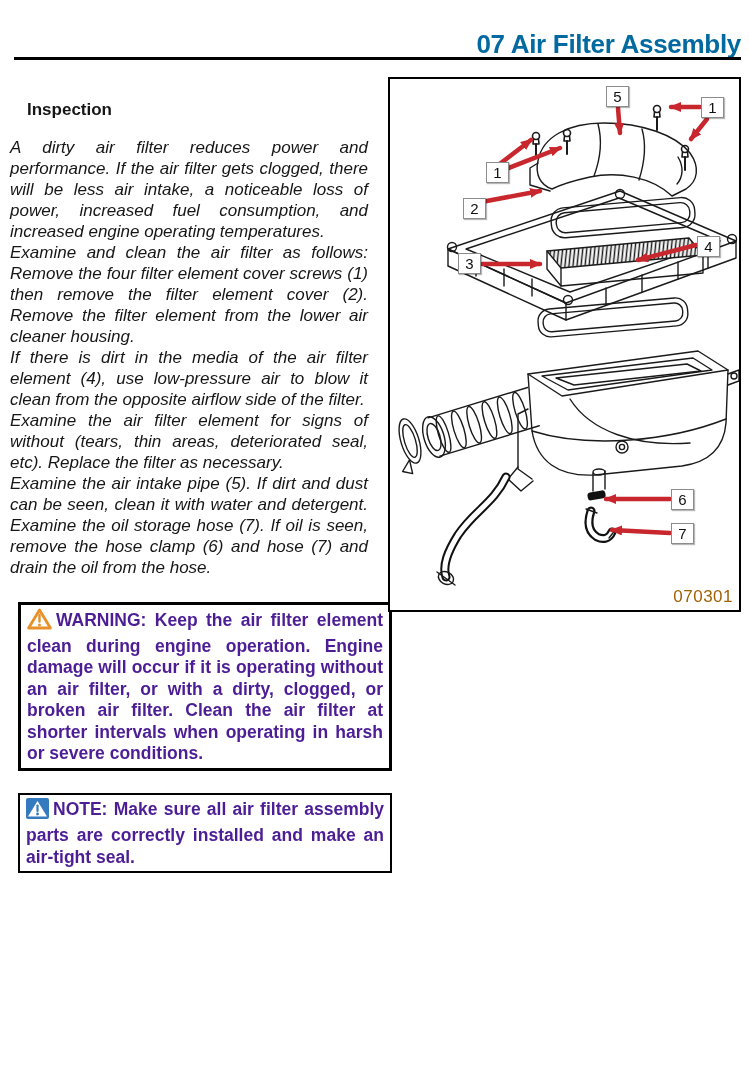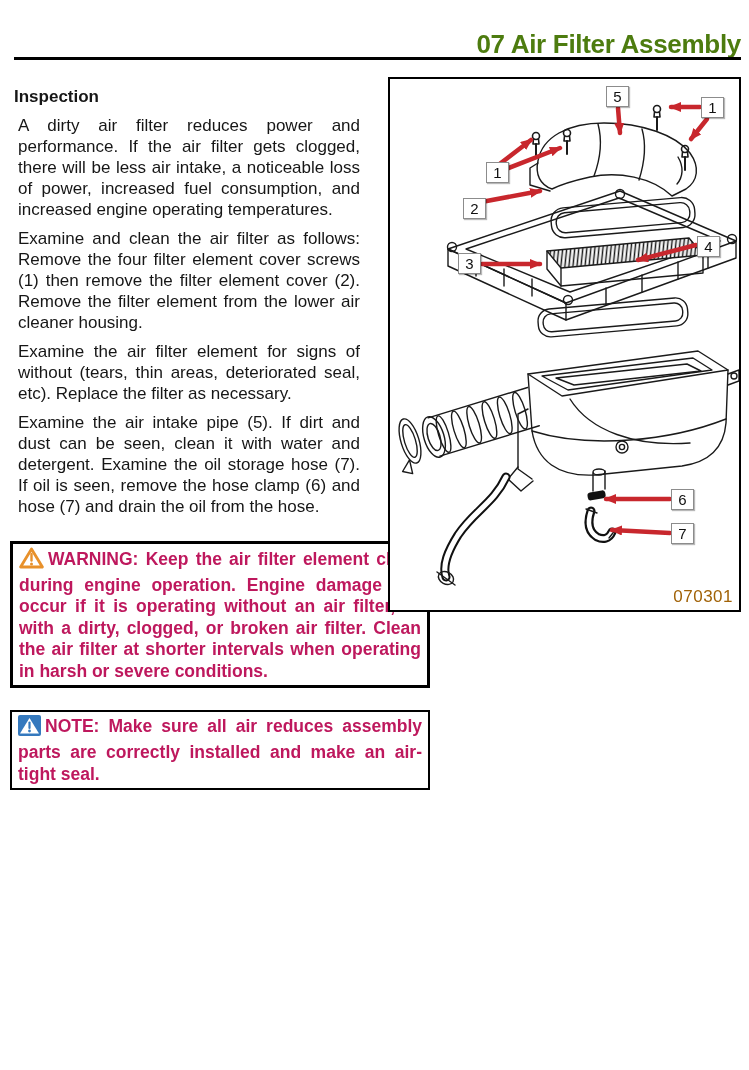--- a/index.html
+++ b/index.html
@@ -3,35 +3,35 @@
 <meta charset="utf-8">
 <style>
   html,body{margin:0;padding:0;background:#fff;}
   .page{
     position:relative;width:749px;height:1070px;background:#fff;overflow:hidden;
     font-family:"Liberation Sans",sans-serif;color:#161616;
   }
   
   .page-title{
     position:absolute;top:29px;right:8px;margin:0;
-    font-size:26px;font-weight:bold;letter-spacing:-0.3px;color:#4d7c0f;
+    font-size:26px;font-weight:bold;letter-spacing:-0.3px;color:#0369a1;
   }
   .title-rule{position:absolute;left:14px;right:8px;top:57px;height:3px;background:#000;}
   
   .col{position:absolute;left:10px;top:82px;width:358px;}
-  .col h3{margin:4px;font-size:17px;line-height:21px;font-weight:bold;}
-  .col p{margin:8px;font-size:17px;line-height:21px;text-align:justify;}
+  .col h3{margin:17px;font-size:17px;line-height:21px;font-weight:bold;}
+  .col p{margin:0;font-size:17px;line-height:21px;text-align:justify;font-style:italic;}
   .mt-h{margin-top:14px;}
   .mt-p{margin-top:17px;}
   .mt-p2{margin-top:19px;}
   .mt-p3{margin-top:16px;}
   
   .alert{
-    box-sizing:border-box;width:420px;text-align:justify;
-    font-weight:bold;color:#be185d;
+    box-sizing:border-box;width:374px;text-align:justify;
+    font-weight:bold;color:#4c1d95;margin-left:8px;
   }
   .warning-box{margin-top:24px;border:3px solid #000;padding:3px 6px;font-size:17.5px;line-height:21.5px;}
   .note-box{margin-top:22px;border:2px solid #000;padding:3px 6px;font-size:17.5px;line-height:22px;}
   .alert .icon{display:inline-block;vertical-align:-4px;margin-right:4px;}
   .installation{margin-top:31px;}
   
   .figure{
     position:absolute;left:388px;top:77px;width:353px;height:535px;
     box-sizing:border-box;border:2px solid #000;background:#fff;
   }
@@ -52,20 +52,21 @@
 
   <h1 class="page-title">07 Air Filter Assembly</h1>
   <div class="title-rule"></div>
 
   <div class="col">
 
     <h3>Inspection</h3>
     <p>A dirty air filter reduces power and performance. If the air filter gets clogged, there will be less air intake, a noticeable loss of power, increased fuel consumption, and increased engine operating temperatures.</p>
 
     <p>Examine and clean the air filter as follows: Remove the four filter element cover screws (1) then remove the filter element cover (2). Remove the filter element from the lower air cleaner housing.</p>
+    <p class="mt-p">If there is dirt in the media of the air filter element (4), use low-pressure air to blow it clean from the opposite airflow side of the filter.</p>
     <p class="mt-p2">Examine the air filter element for signs of without (tears, thin areas, deteriorated seal, etc). Replace the filter as necessary.</p>
     <p class="mt-p3">Examine the air intake pipe (5). If dirt and dust can be seen, clean it with water and detergent. Examine the oil storage hose (7). If oil is seen, remove the hose clamp (6) and hose (7) and drain the oil from the hose.</p>
 
     <div class="alert warning-box">
       <span class="icon">
         <svg width="25" height="22" viewBox="0 0 25 22">
           <path d="M12.5 2 L23.4 20 H1.6 Z" fill="#fff" stroke="#e8912b" stroke-width="2.8" stroke-linejoin="round"></path>
           <path d="M12.5 7 L12.5 13.5" stroke="#e8912b" stroke-width="2.4" stroke-linecap="round"></path>
           <circle cx="12.5" cy="17" r="1.5" fill="#e8912b"></circle>
         </svg>
@@ -76,21 +77,21 @@
 
     <div class="alert note-box">
       <span class="icon">
         <svg width="23" height="21" viewBox="0 0 23 21">
           <rect x="0" y="0" width="23" height="21" rx="2" fill="#3579be"></rect>
           <path d="M11.5 3 L21 18.5 H2 Z" fill="#fff"></path>
           <path d="M11.5 7.5 L11.5 13" stroke="#3579be" stroke-width="2.2" stroke-linecap="round"></path>
           <circle cx="11.5" cy="16" r="1.4" fill="#3579be"></circle>
         </svg>
       </span><strong>NOTE:</strong>
-      <span>Make sure all air reduces assembly parts are correctly installed and make an air-tight seal.</span>
+      <span>Make sure all air filter assembly parts are correctly installed and make an air-tight seal.</span>
     </div>
   </div>
 
   <div class="figure">
 
     <svg class="art" width="349" height="531" viewBox="0 0 349 531" fill="none" stroke="#1a1a1a" stroke-width="1.4" stroke-linejoin="round" stroke-linecap="round">
       <defs>
         <marker id="ah" markerWidth="13" markerHeight="12" refX="10" refY="5" orient="auto" markerUnits="userSpaceOnUse">
           <path d="M0,0 L12,5 L0,10 Z" fill="#c8272d" stroke="none"></path>
         </marker>

